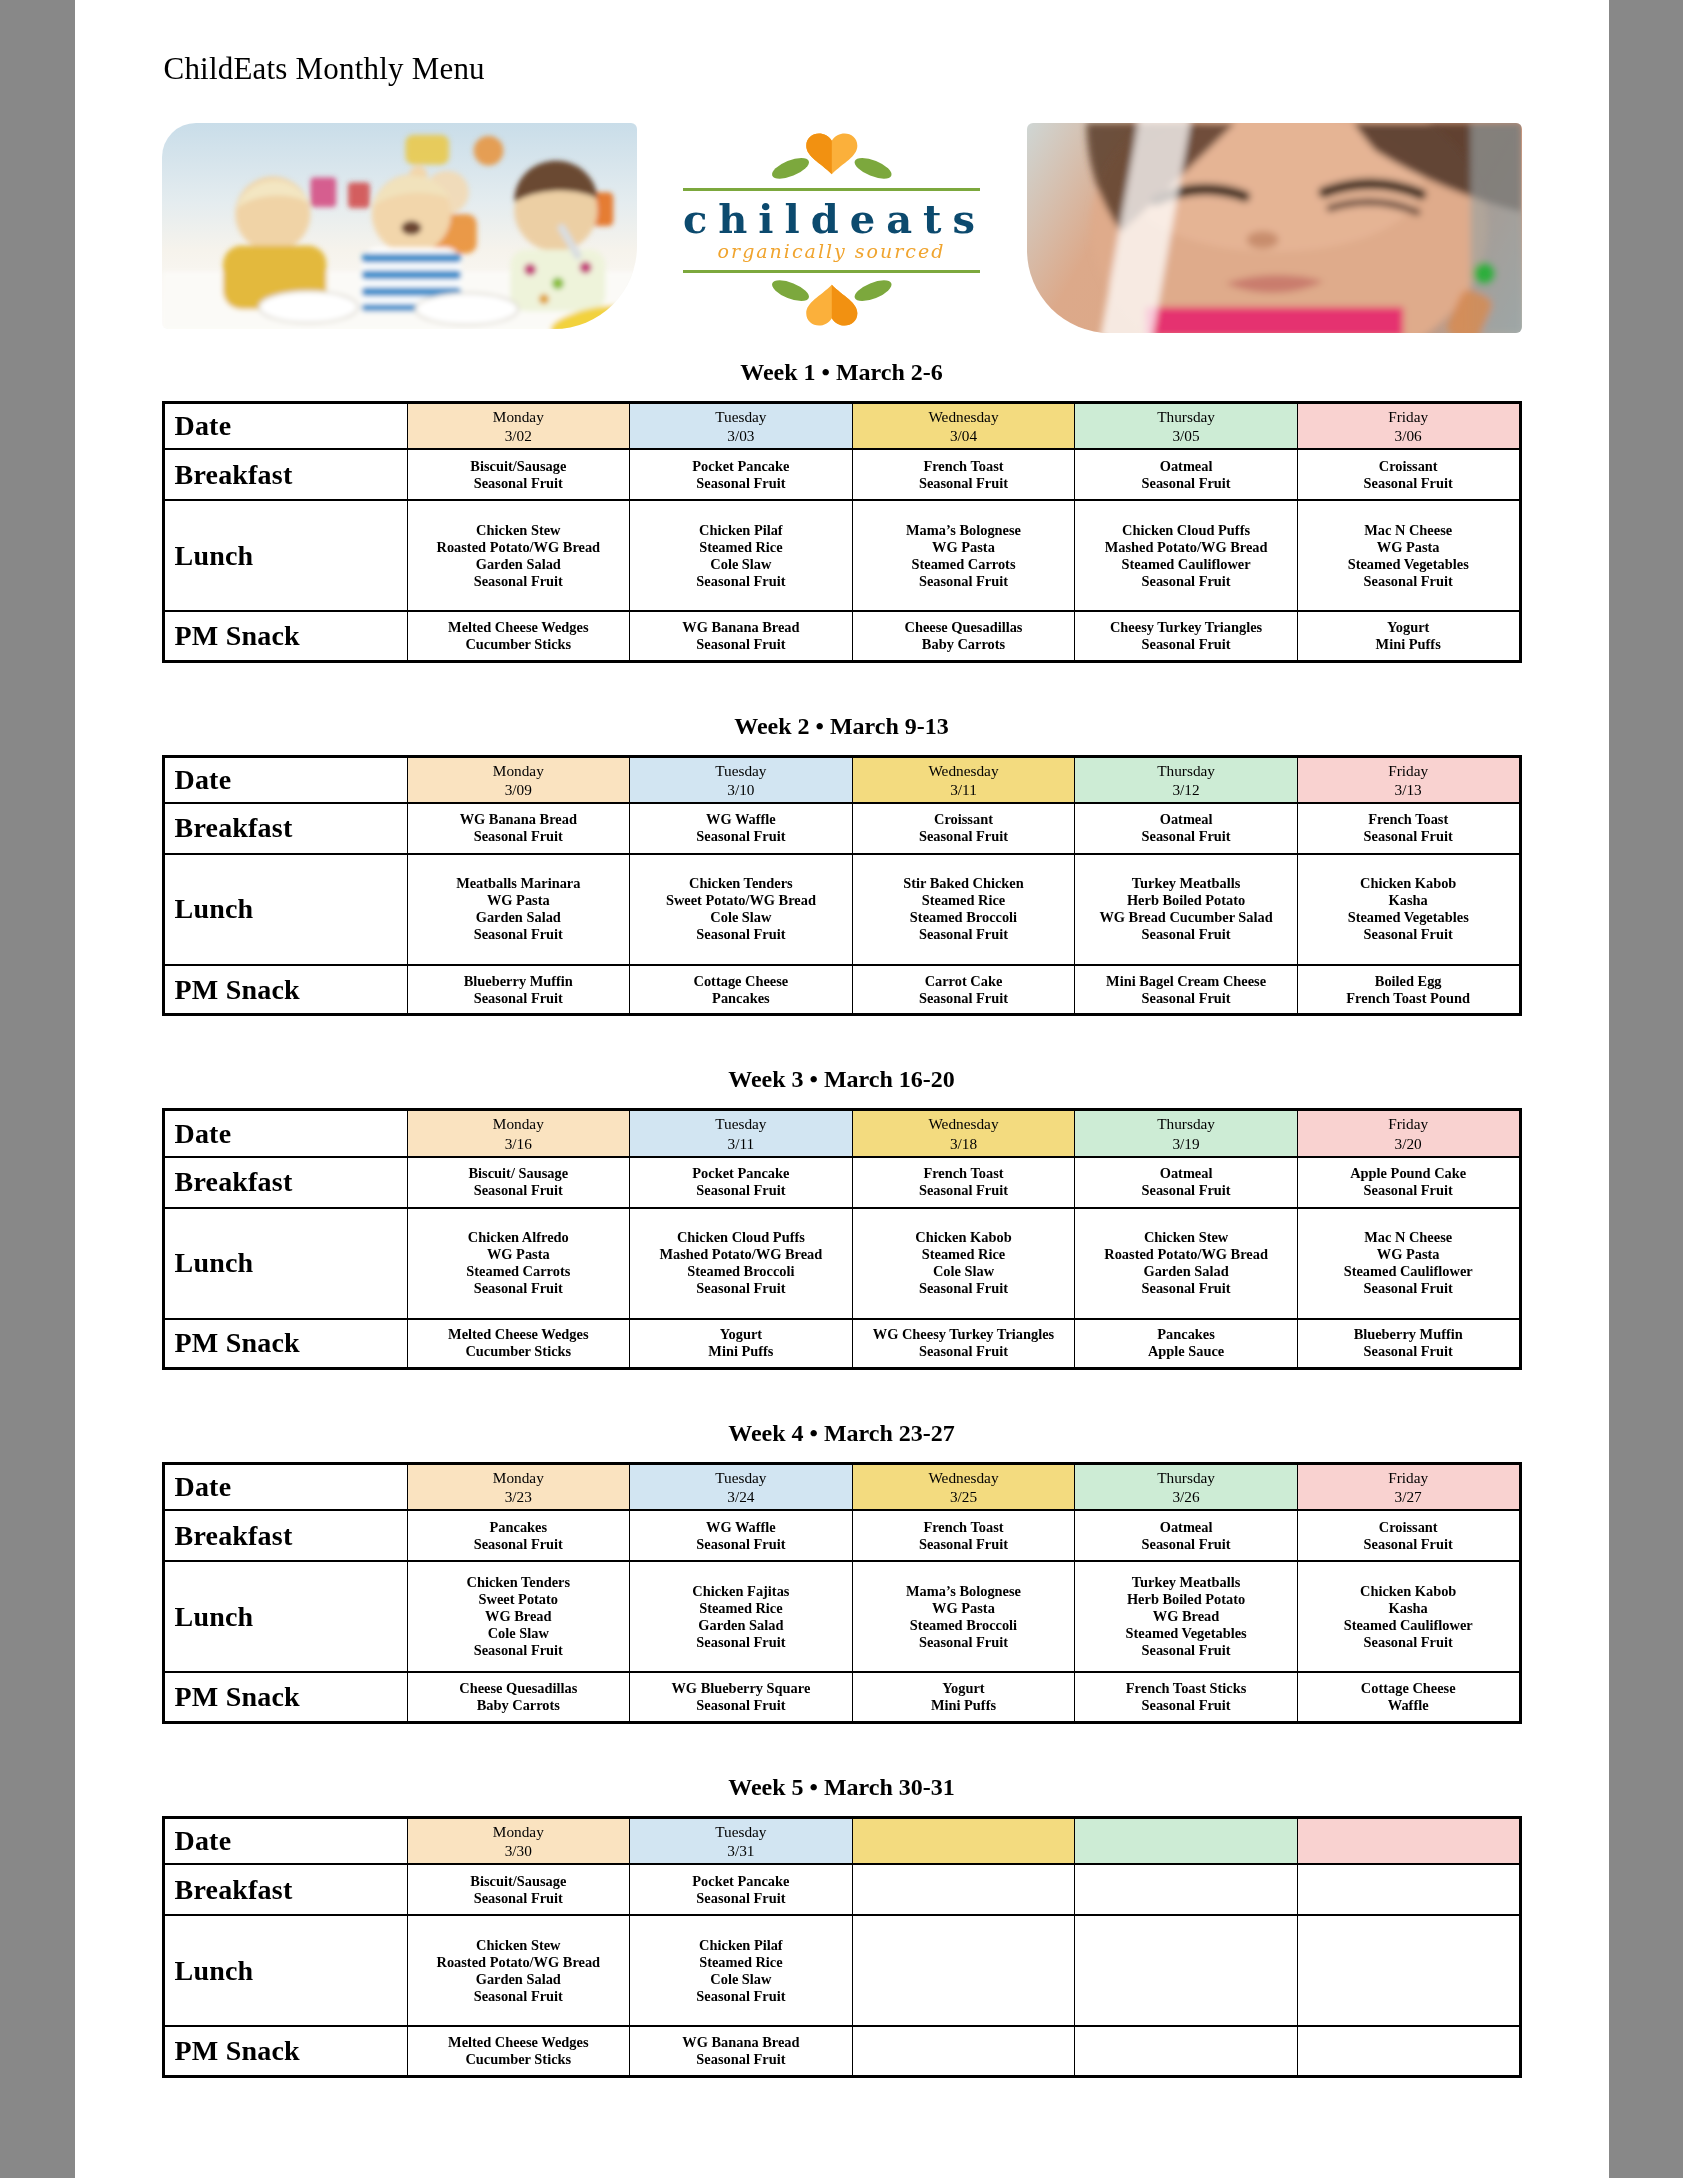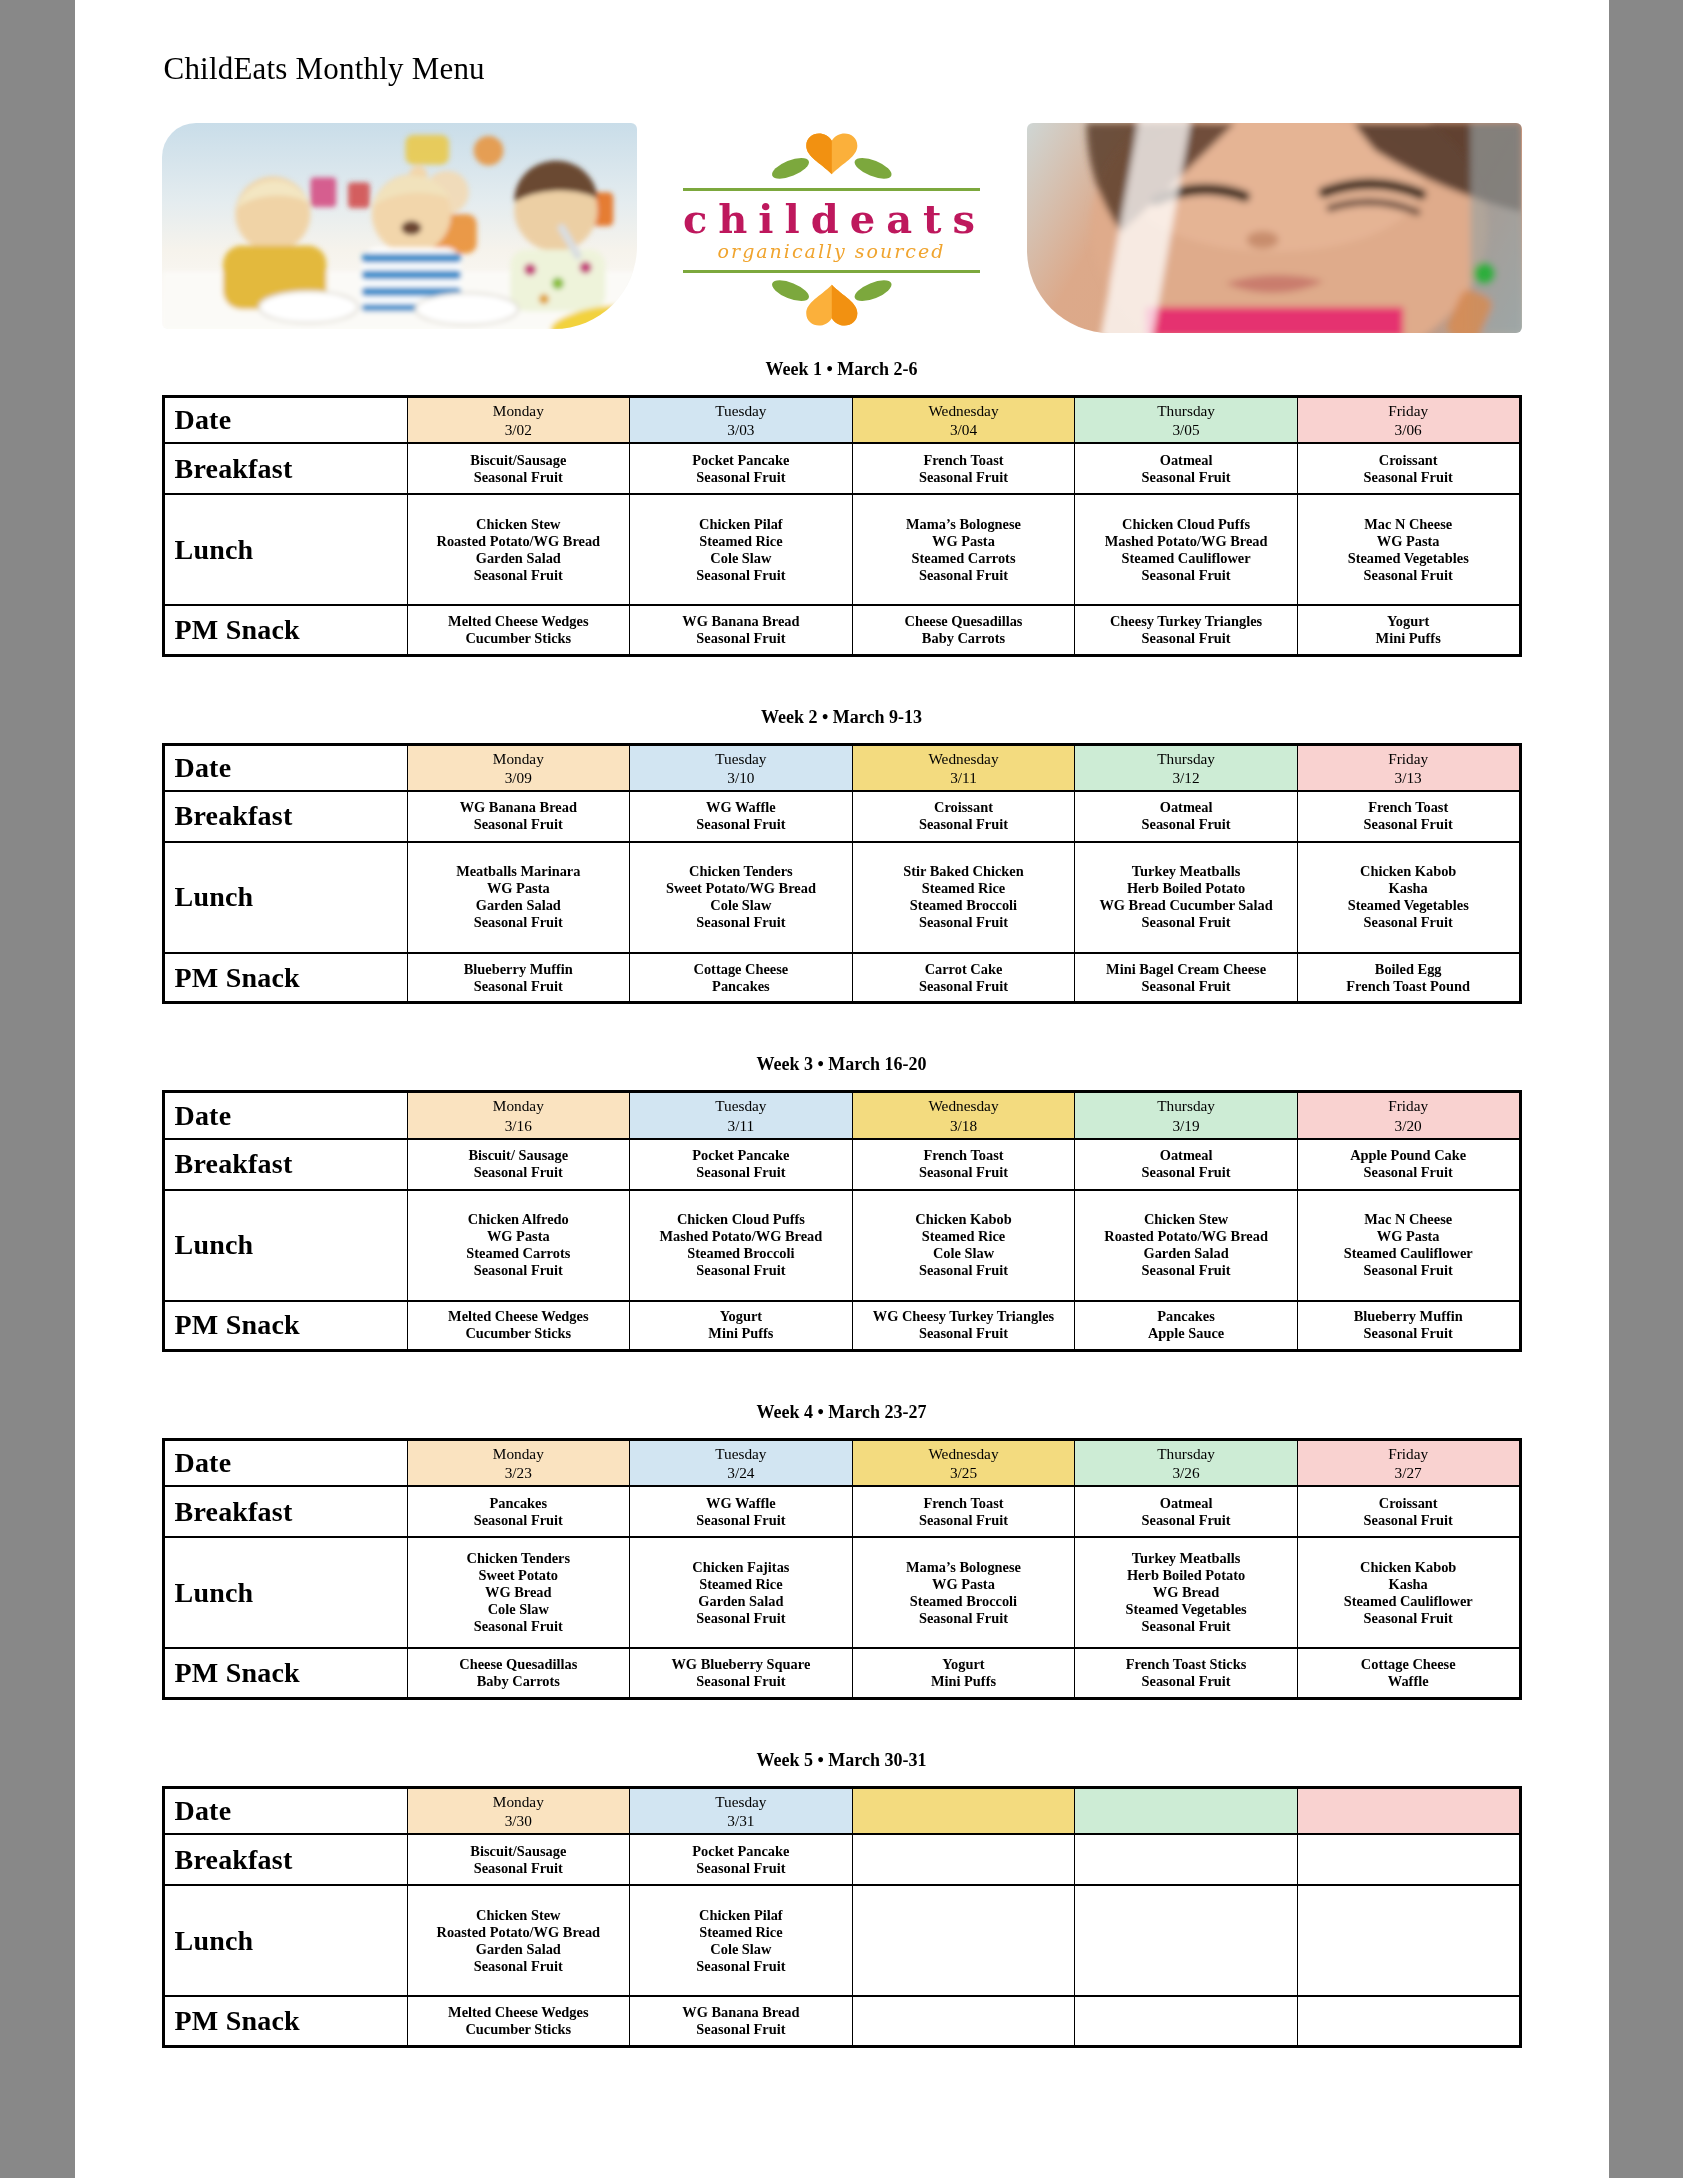--- a/index.html
+++ b/index.html
@@ -14,25 +14,25 @@
   .photo{ position:relative; overflow:hidden; flex:none; }
   .photo svg{ position:absolute; inset:0; }
   .photo-left{ width:475px; height:206px; border-radius:34px 6px 83px 6px;
     background:linear-gradient(180deg,#c9dde9 0%,#e4ecef 38%,#f6f3ec 62%,#fdfcfa 100%);}
   .photo-right{ width:495px; height:210px; border-radius:6px 6px 6px 83px;
     background:linear-gradient(120deg,#cfd6d4 0%,#dca98a 22%,#dda886 55%,#c5937a 80%,#a9b0ac 100%);}
   .logo{ width:337px; padding-top:4px; display:flex; flex-direction:column; align-items:center; user-select:none;}
   .logo-orn{ height:57px; }
   .logo-orn.flip{ transform:rotate(180deg); }
   .logo-rule{ width:297px; border-top:3px solid #7ca83d; margin:4px 0 2px 0;}
-  .logo-word{ font-family:"DejaVu Serif", serif; font-size:40px; font-weight:600; color:#be185d; letter-spacing:11px; margin:2px 0 0 6px;}
+  .logo-word{ font-family:"DejaVu Serif", serif; font-size:40px; font-weight:600; color:#0c4a6e; letter-spacing:11px; margin:2px 0 0 6px;}
   .logo-tagline{ font-family:"DejaVu Serif", serif; font-style:italic; font-size:19px; color:#f0a42e; letter-spacing:2px; margin:-2px 0 4px 0;}
   
   .week + .week{ margin-top:50px; }
-  .week-title{ text-align:center; font-size:18px; font-weight:bold; margin:0 0 15px 0;}
+  .week-title{ text-align:center; font-size:24px; font-weight:bold; margin:0 0 15px 0;}
   table.menu-table{ width:100%; border-collapse:collapse; table-layout:fixed; border:3px solid #000;}
   col.c-lbl{ width:244px; }
   td{ border-left:1.6px solid #000; border-right:1.6px solid #000;
       border-top:2.8px solid #000; border-bottom:2.8px solid #000;
       vertical-align:middle; }
   td.lbl{ font-size:28px; font-weight:bold; text-align:left; padding:2px 10px; letter-spacing:0.2px;}
   td.day{ text-align:center; font-weight:normal; font-size:15.3px; line-height:1.25; padding:3px 2px;}
   td.meal{ text-align:center; font-weight:bold; font-size:14.4px; line-height:1.18; padding:4px 6px;}
   tr.r-date{ height:46px; } tr.r-breakfast{ height:51px; }
   tr.r-lunch{ height:111px; } tr.r-snack{ height:50px; }

